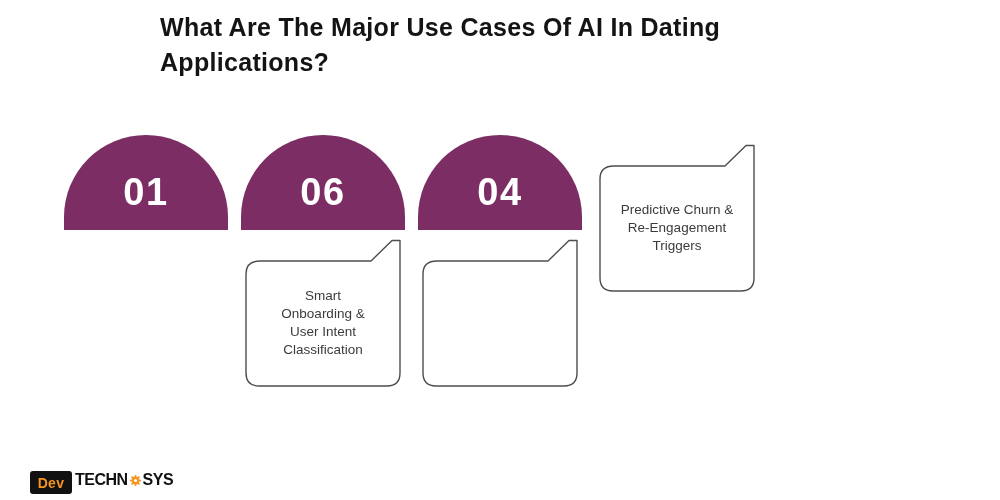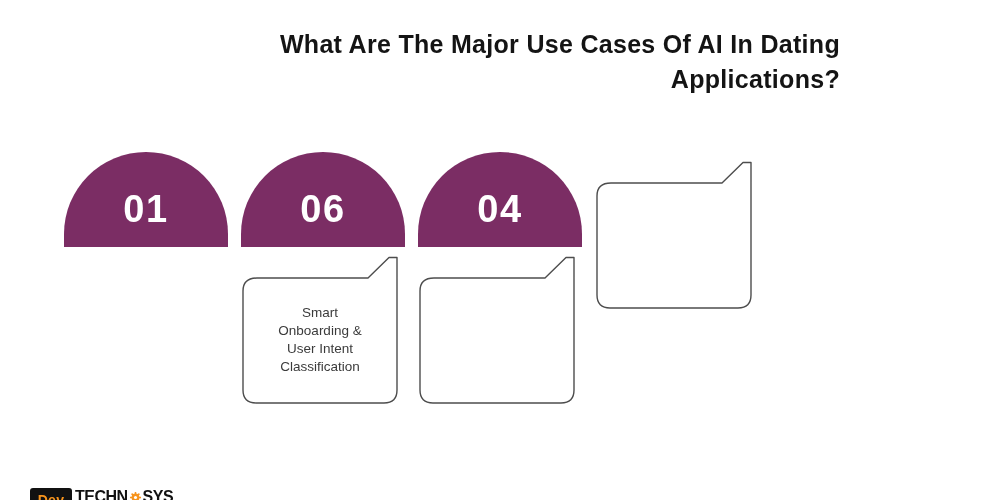--- a/index.html
+++ b/index.html
@@ -7,40 +7,40 @@
   body {
     font-family: "Liberation Sans", sans-serif;
     background: #ffffff;
     position: relative;
     overflow: hidden;
   }
   .page { width: 1000px; height: 500px; position: relative; }
 
   
   .title {
-    margin: 27px auto 0 auto;
+    margin: 10px auto 0 auto;
     max-width: 680px;
-    text-align: right;
+    text-align: left;
     font-size: 25px;
     font-weight: 700;
     letter-spacing: 0.3px;
     line-height: 1.38;
     color: var(--title_color, #141414);
   }
 
   
   .columns {
     position: absolute;
     top: 125px;
     left: 64px;
     width: 872px;
     display: flex;
     gap: 13px;
   }
-  .column { width: 164px; display: flex; flex-direction: column; }
+  .column { width: 164px; display: flex; flex-direction: column; align-items: center; }
 
   .dome {
     width: 164px;
     height: 95px;
     background: var(--dome_color, #7B2D64);
     border-radius: 82px 82px 0 0;
     display: flex;
     align-items: center;
     justify-content: center;
     padding-top: 18px;
@@ -144,20 +144,23 @@
           <path d="M 16 23 H 127 L 148 2.5 H 156 V 135 Q 156 148 143 148 H 15 Q 2 148 2 135 V 36 Q 2 23 16 23 Z" fill="#FFFFFF" stroke="#4D4D4D" stroke-width="1.4" stroke-linejoin="round"></path>
         </svg>
       </div>
     </div>
 
     <div class="column">
       <div class="bubble">
         <svg width="158" height="150" viewBox="0 0 158 150">
           <path d="M 16 23 H 127 L 148 2.5 H 156 V 135 Q 156 148 143 148 H 15 Q 2 148 2 135 V 36 Q 2 23 16 23 Z" fill="#FFFFFF" stroke="#4D4D4D" stroke-width="1.4" stroke-linejoin="round"></path>
         </svg>
+        <div class="card-text">
+            <span>Predictive Churn &amp;<br>Re-Engagement<br>Triggers</span>
+          </div>
       </div>
     </div>
 
   </div>
 
   <div class="logo">
     <div class="monitor-wrap">
       <div class="monitor">
         <span>Dev</span>
       </div>

